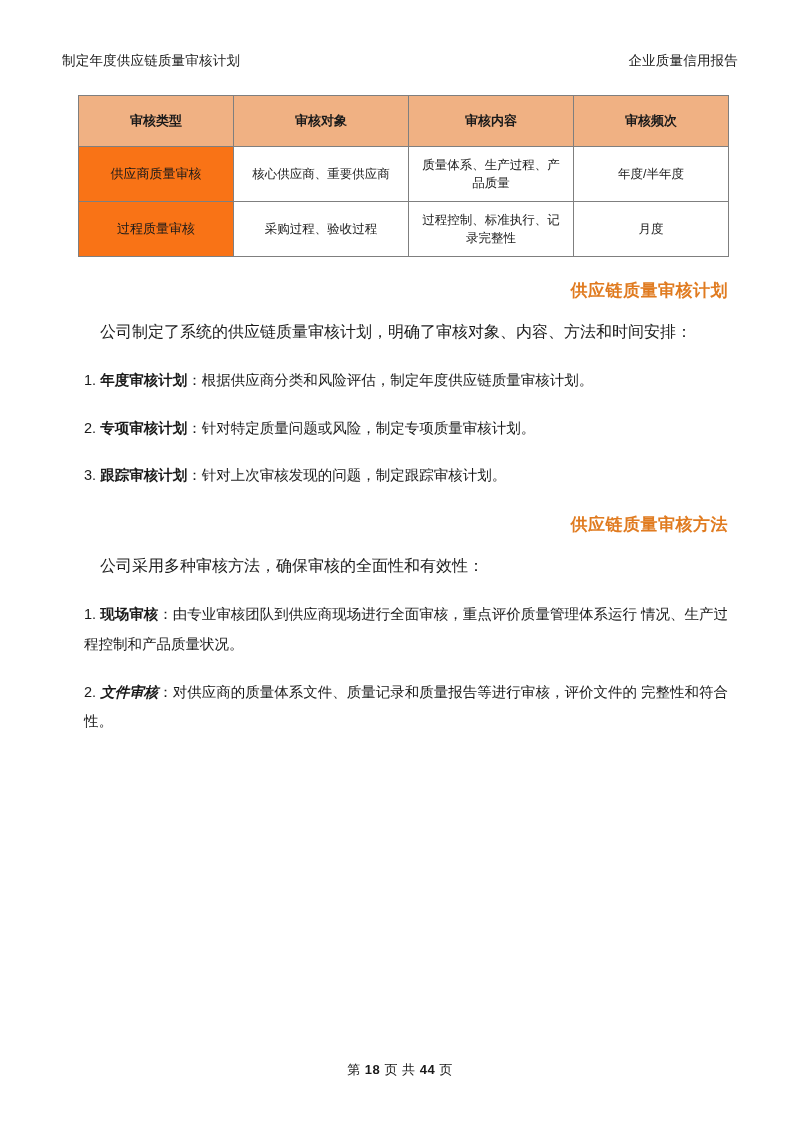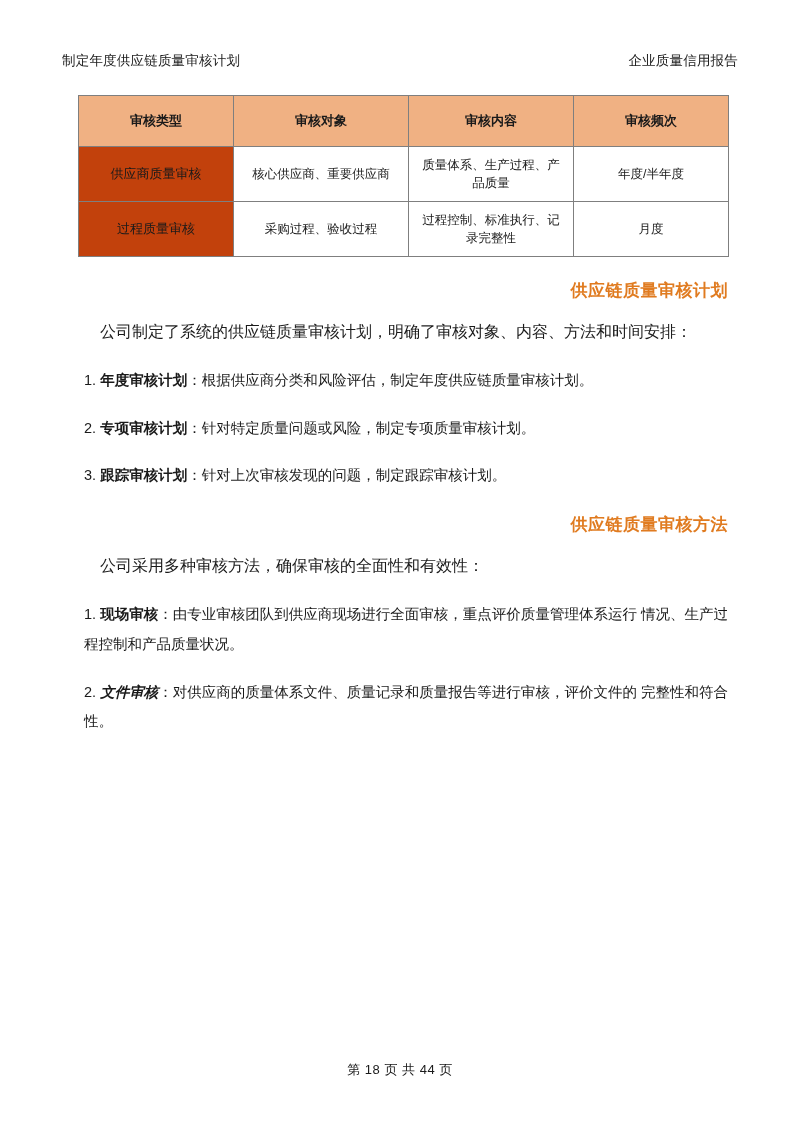--- a/index.html
+++ b/index.html
@@ -52,21 +52,21 @@
     vertical-align: middle;
     line-height: 1.45;
   }
   table.audit th {
     background: #f0b183;
     font-weight: bold;
     height: 36px;
     font-size: 13px;
   }
   table.audit td.col1 {
-    background: #c2410c;
+    background: #f97316;
     font-size: 13px;
   }
   table.audit td {
     background: #ffffff;
     height: 40px;
   }
   col.c1 { width: 155px; }
   col.c2 { width: 175px; }
   col.c3 { width: 165px; }
   col.c4 { width: 155px; }
@@ -103,21 +103,21 @@
   .footer {
     position: absolute;
     bottom: 52px;
     left: 0;
     right: 0;
     text-align: center;
     font-size: 13px;
     color: #1a1a1a;
     letter-spacing: 0.5px;
   }
-  .footer b { font-weight: normal; }
+  .footer b { font-weight: bold; }
 </style>
 </head>
 <body>
 
 <div class="page">
 
   <div class="header">
     <span>制定年度供应链质量审核计划</span>
     <span>企业质量信用报告</span>
   </div>

